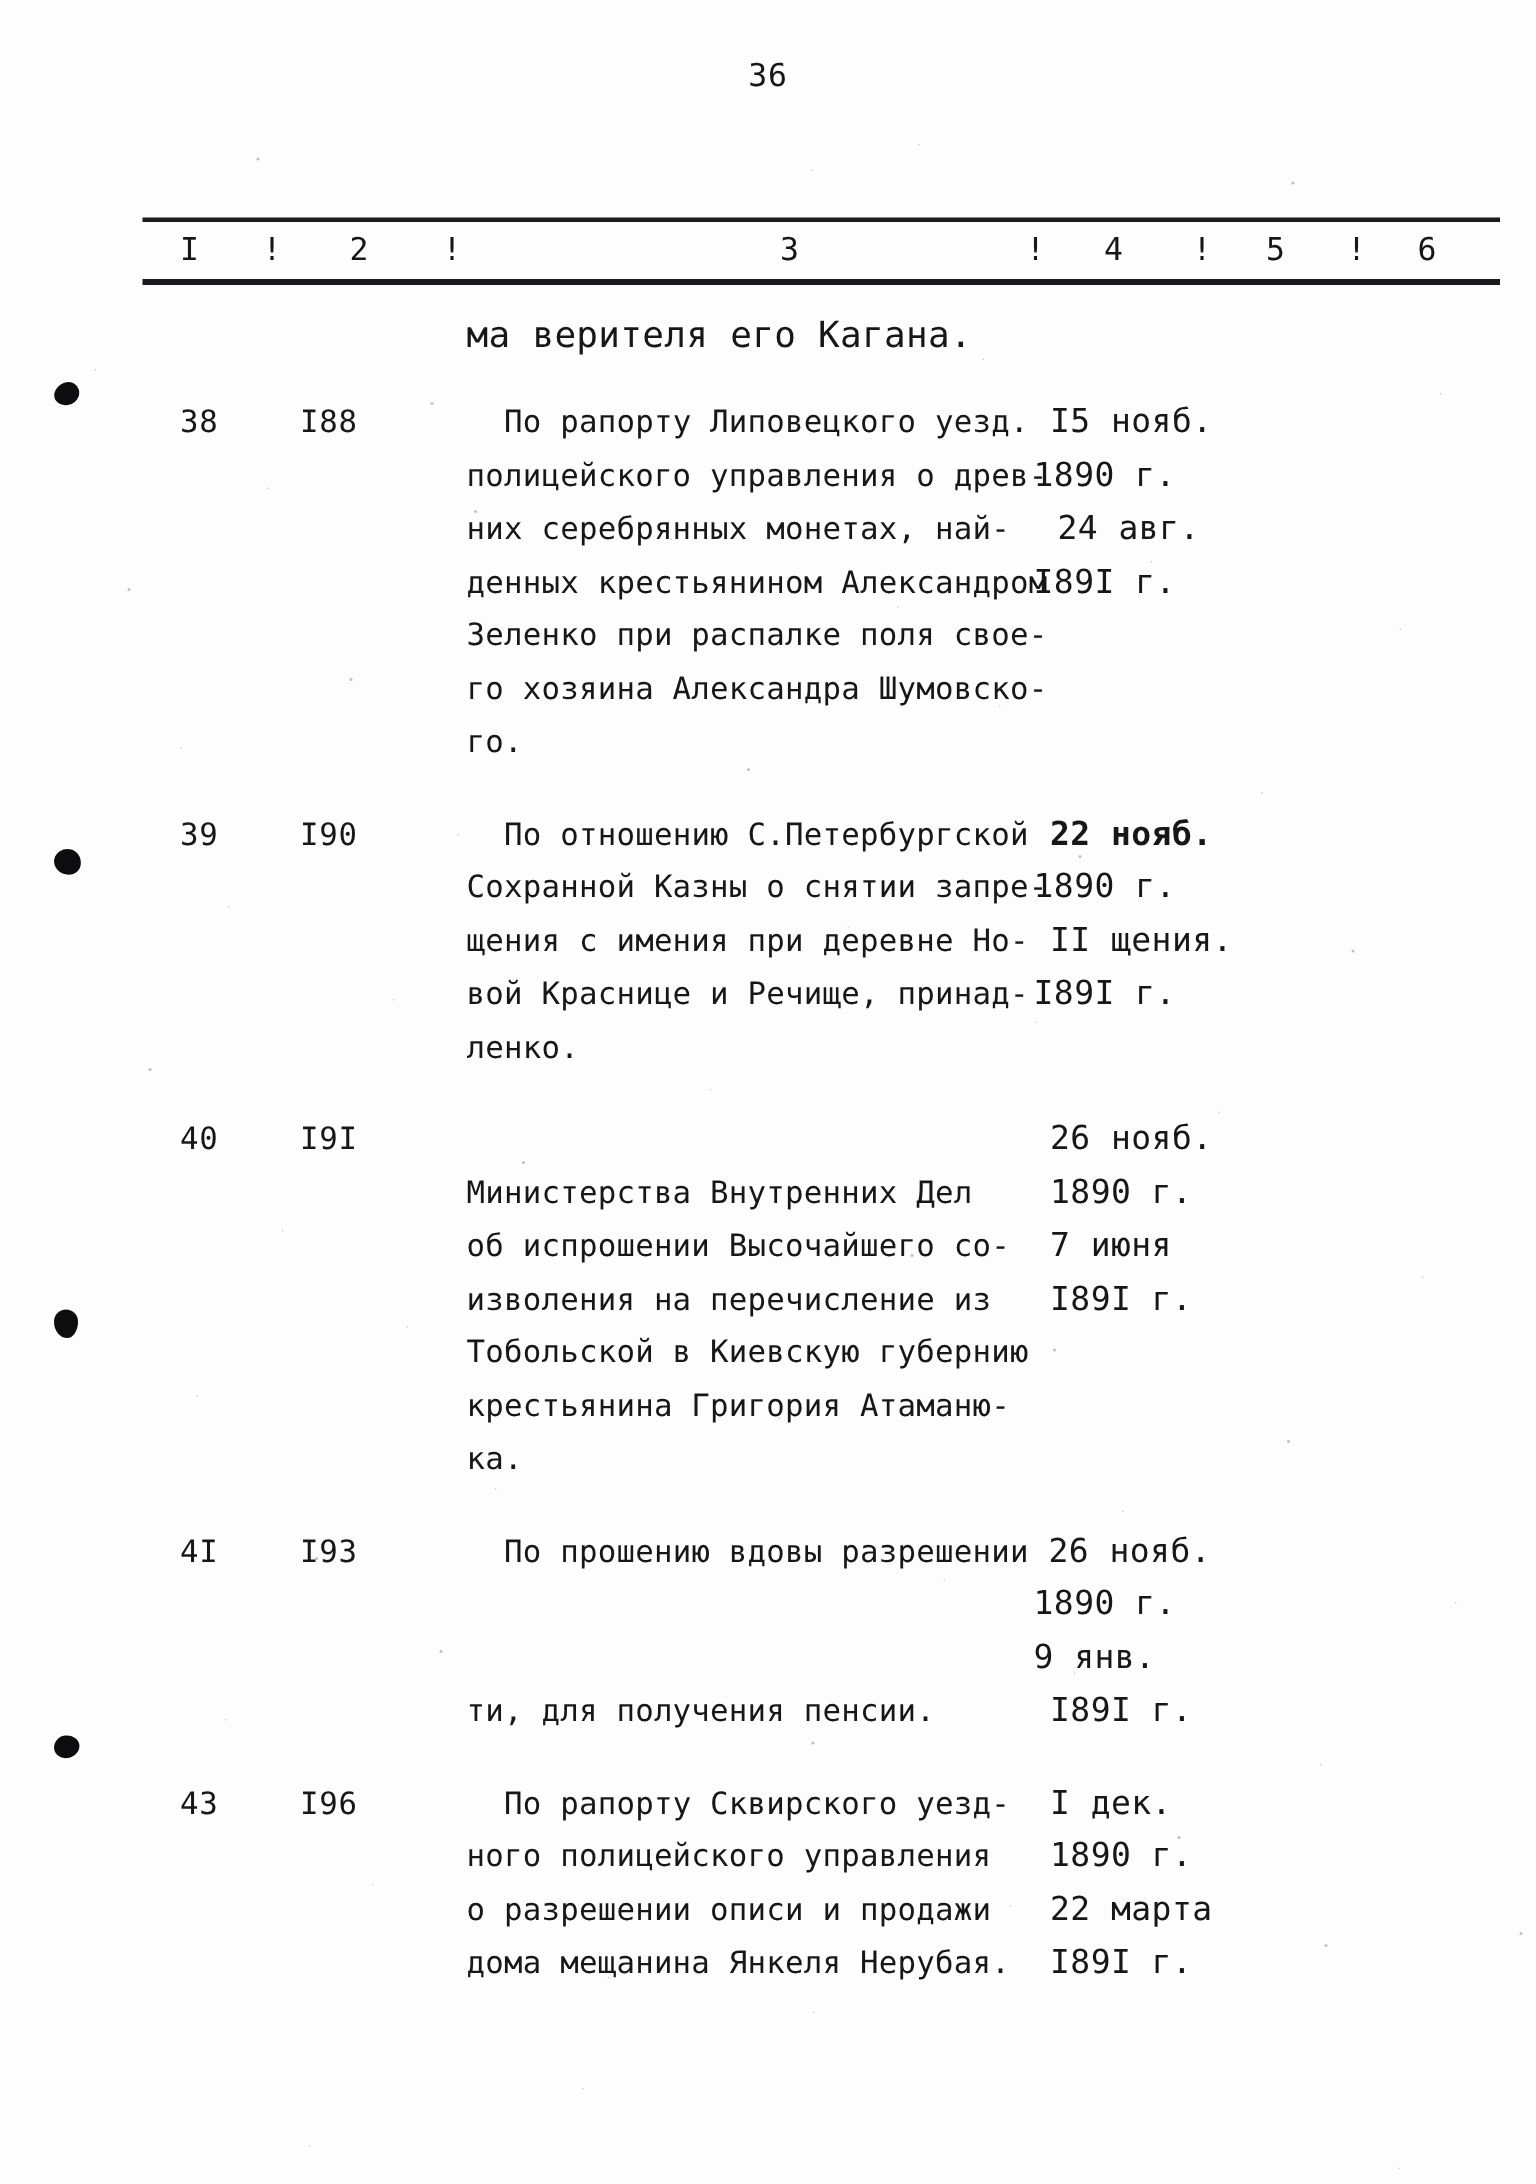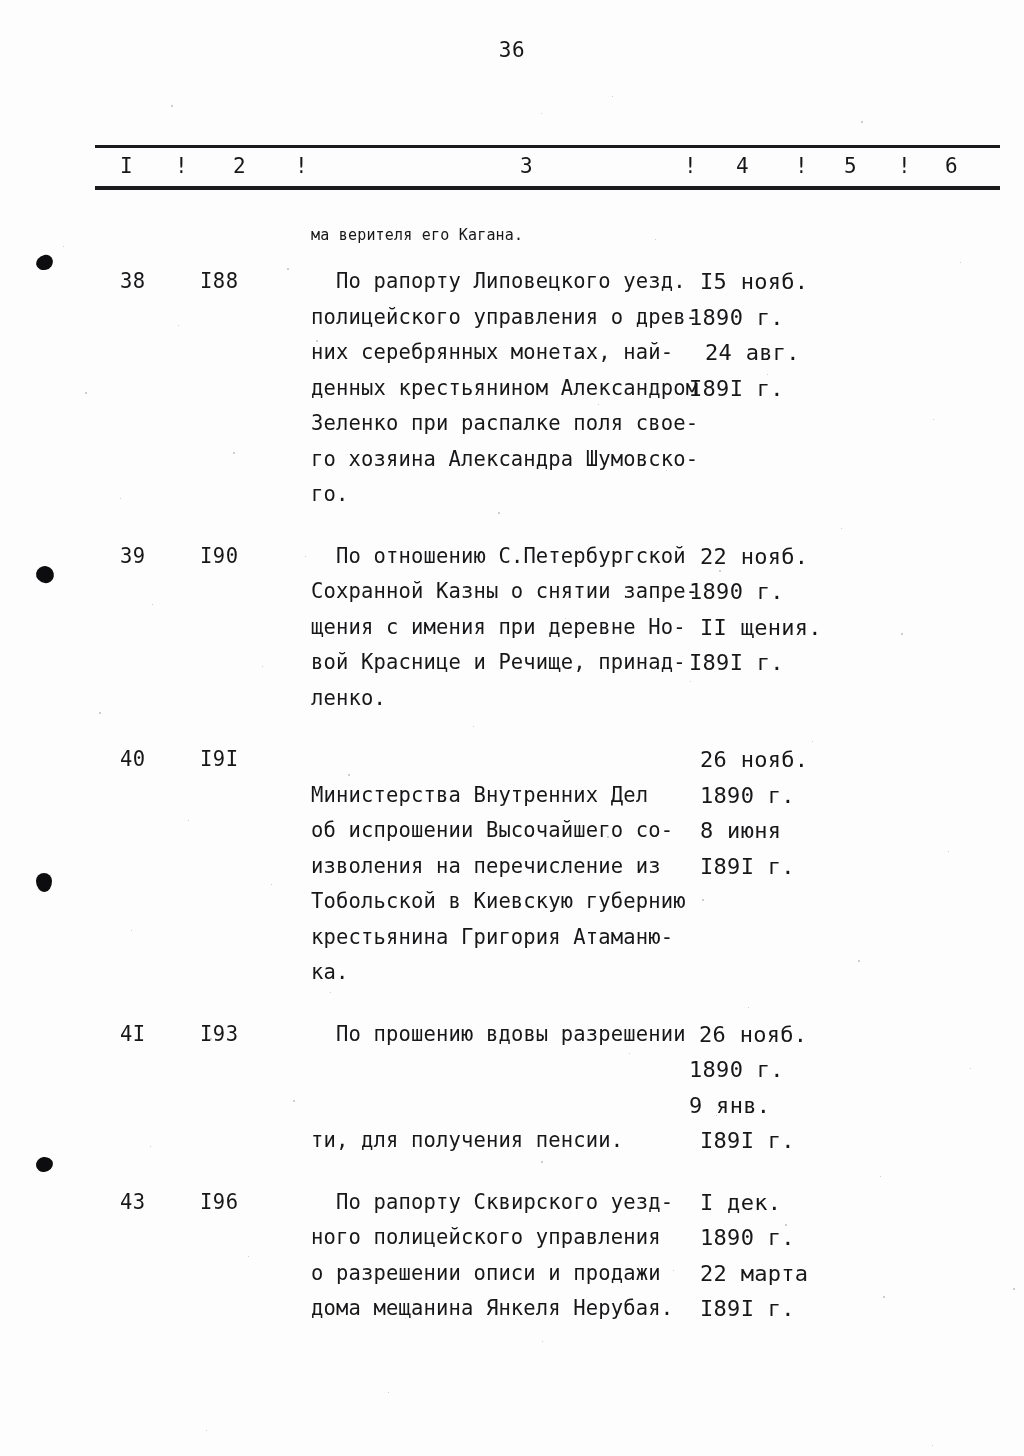--- a/index.html
+++ b/index.html
@@ -92,22 +92,22 @@
   }
 
   .carryover {
     position: relative;
     height: 44px;
     margin-bottom: 14px;
   }
   .carryover .txt {
     position: absolute;
     left: 311px;
-    top: 12px;
-    font-size: 15px;
+    top: 0;
+    font-size: 24px;
     line-height: 32px;
     letter-spacing: .2px;
     white-space: pre;
   }
 
   
   .entry {
     position: relative;
     margin-bottom: 26px;
   }
@@ -251,21 +251,21 @@
               <span class="c-desc">го.</span>
             </div>
           </div>
         </div>
         <div class="entry">
           <div class="rows">
             <div class="erow">
               <span class="c-no">39</span>
               <span class="c-file">I90</span>
               <span class="c-desc indent">По отношению С.Петербургской</span>
-              <span class="c-date" style="left: 700px;">22 нояб.</span>
+              <span class="c-date" style="left: 700px; font-weight: bold;">22 нояб.</span>
             </div>
             <div class="erow">
               <span class="c-desc">Сохранной Казны о снятии запре-</span>
               <span class="c-date" style="left: 689px;">1890 г.</span>
             </div>
             <div class="erow">
               <span class="c-desc">щения с имения при деревне Но-</span>
               <span class="c-date" style="left: 700px;">II щения.</span>
             </div>
             <div class="erow">
@@ -283,21 +283,21 @@
               <span class="c-no">40</span>
               <span class="c-file">I9I</span>
               <span class="c-date" style="left: 700px;">26 нояб.</span>
             </div>
             <div class="erow">
               <span class="c-desc">Министерства Внутренних Дел</span>
               <span class="c-date" style="left: 700px;">1890 г.</span>
             </div>
             <div class="erow">
               <span class="c-desc">об испрошении Высочайшего со-</span>
-              <span class="c-date" style="left: 700px;">8 июня</span>
+              <span class="c-date" style="left: 700px;">7 июня</span>
             </div>
             <div class="erow">
               <span class="c-desc">изволения на перечисление из</span>
               <span class="c-date" style="left: 700px;">I89I г.</span>
             </div>
             <div class="erow">
               <span class="c-desc">Тобольской в Киевскую губернию</span>
             </div>
             <div class="erow">
               <span class="c-desc">крестьянина Григория Атаманю-</span>

